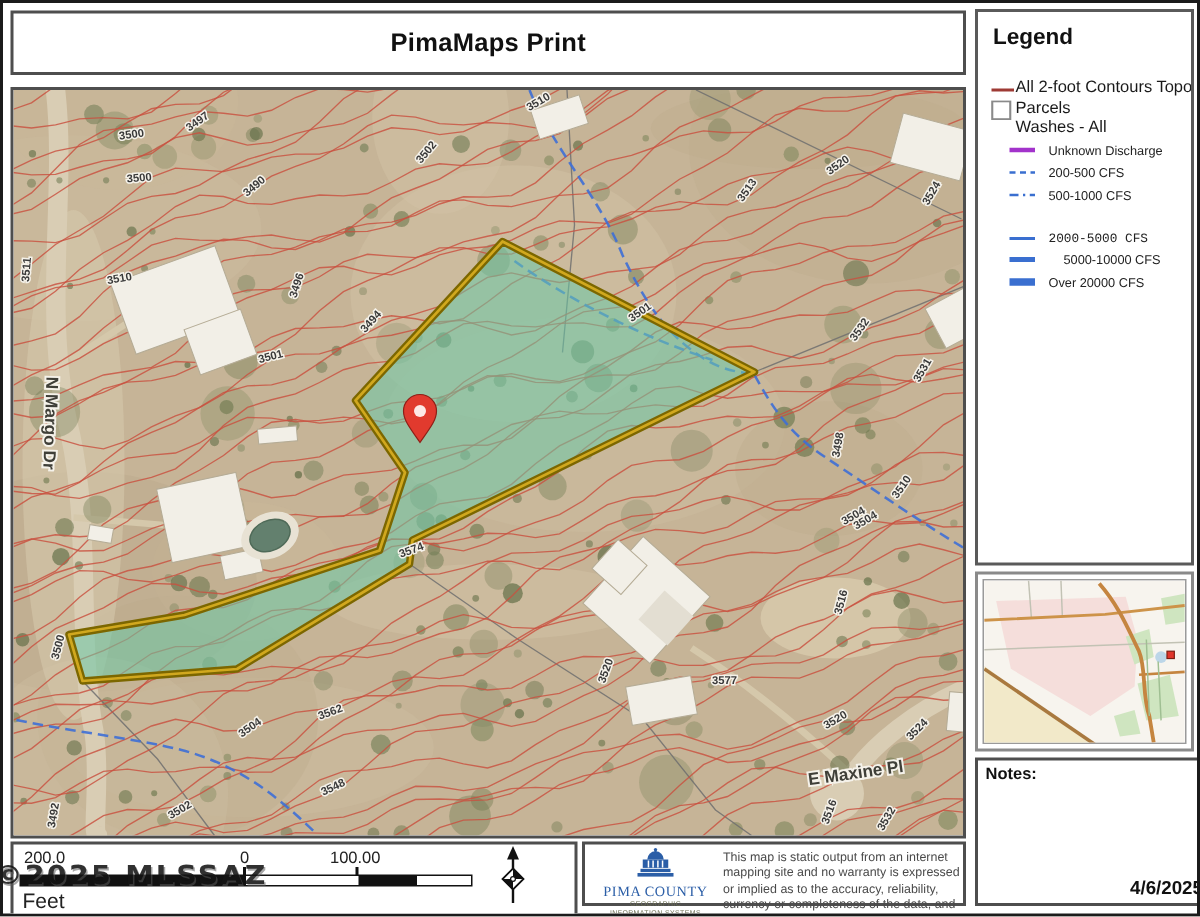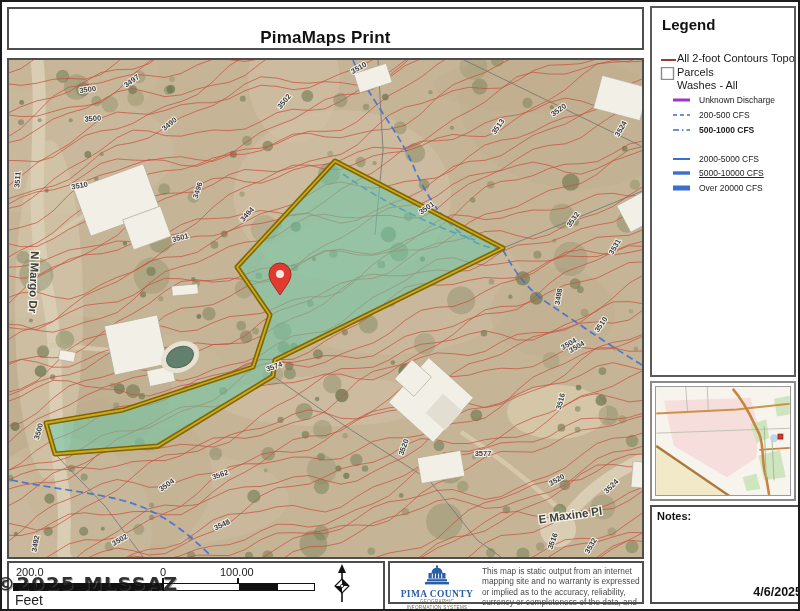--- a/index.html
+++ b/index.html
@@ -3,21 +3,21 @@
 <meta charset="utf-8">
 <style>
   * { box-sizing: border-box; }
   html,body { margin:0; padding:0; background:#dedede; }
   #page {
     position:relative; width:800px; height:611px; background:#ffffff;
     border:2px solid #1b1b1b; overflow:hidden;
     font-family:"Liberation Sans", sans-serif; color:#111;
   }
   .panel { position:absolute; background:#fff; border:2px solid #4e4e4e; }
-  #title-box { left:5px; top:5px; width:637px; height:43px; display:flex; align-items:flex-end; justify-content:center; }
+  #title-box { left:5px; top:5px; width:637px; height:43px; display:flex; align-items:center; justify-content:center; }
   #title-box .t { font-size:17px; font-weight:bold; letter-spacing:.2px; }
   #map-box { left:5px; top:56px; width:637px; height:501px; border:2px solid #4e4e4e; padding:0; overflow:hidden; }
   #map-svg { display:block; }
   #scale-box { left:5px; top:559px; width:378px; height:58px; }
   #south-box { left:386px; top:559px; width:256px; height:43px; }
   #legend-box { left:648px; top:4px; width:146px; height:371px; border-color:#5a5a5a; }
   #overview-box { left:648px; top:379px; width:146px; height:120px; border-color:#8a8a8a; padding:3px; }
   #overview-box svg { border:1px solid #9a9a9a; display:block; }
   #notes-box { left:648px; top:503px; width:162px; height:99px; }
   .legend-heading { position:absolute; left:10px; top:8px; font-size:15px; font-weight:bold; }
@@ -28,21 +28,21 @@
   .lg-sublabel { position:absolute; top:2px; font-size:8.5px; color:#222; }
   
   .sb-num { position:absolute; font-size:11px; color:#222; top:3px; }
   #sb-bar { position:absolute; left:4px; top:20px; width:302px; height:8px; border:1px solid #111; display:flex; }
   #sb-bar .seg { height:100%; }
   .sb-tick { position:absolute; width:1.5px; height:6px; background:#111; top:15px; }
   #sb-unit { position:absolute; left:6px; top:29px; font-size:14px; color:#222; }
   #north-arrow { position:absolute; left:320px; top:1px; }
   
   #logo { position:absolute; left:6px; top:2px; width:82px; text-align:center; }
-  #logo .lt { font-family:"Liberation Serif", serif; font-size:9.5px; font-weight:bold; color:#2b5ea7; letter-spacing:.4px; margin-top:0px; }
+  #logo .lt { font-family:"Liberation Serif", serif; font-size:9.5px; font-weight:normal; color:#2b5ea7; letter-spacing:.4px; margin-top:0px; }
   #logo .ls { font-size:4.6px; color:#6c6f54; letter-spacing:.3px; line-height:1.3; }
   #disclaimer { position:absolute; left:92px; top:3px; width:160px; font-size:8.3px; line-height:1.26; color:#4a4a4a; }
   
   #notes-box .nh { position:absolute; left:5px; top:3px; font-size:11px; font-weight:bold; }
   #notes-box .nd { position:absolute; right:8px; bottom:3px; font-size:12.5px; font-weight:bold; }
   
   #watermark {
     position:absolute; left:-6px; top:571px; z-index:20;
     font-family:"DejaVu Sans", sans-serif; font-weight:bold; font-size:19px;
     letter-spacing:1.5px; color:#141414; opacity:.88;
@@ -445,33 +445,33 @@
         <div class="lg-row" style="top: 100px;">
           <svg width="22" height="12" style="left: 20px;">
             <line x1="1" y1="6" x2="18" y2="6" stroke="#3a6fd0" stroke-width="1.6" stroke-dasharray="4,3"></line>
           </svg>
           <span class="lg-sublabel" style="left: 47px;">200-500 CFS</span>
         </div>
         <div class="lg-row" style="top: 114.5px;">
           <svg width="22" height="12" style="left: 20px;">
             <line x1="1" y1="6" x2="18" y2="6" stroke="#3a6fd0" stroke-width="1.6" stroke-dasharray="6,3,1.5,3"></line>
           </svg>
-          <span class="lg-sublabel" style="left: 47px; font-weight: bold;">500-1000 CFS</span>
-        </div>
-        <div class="lg-row" style="top: 143.5px;">
+          <span class="lg-sublabel" style="left: 47px;">500-1000 CFS</span>
+        </div>
+        <div class="lg-row" style="top: 143.5px; font-family: Liberation Mono, monospace;">
           <svg width="22" height="12" style="left: 20px;">
             <line x1="1" y1="6" x2="18" y2="6" stroke="#3a6fd0" stroke-width="2"></line>
           </svg>
           <span class="lg-sublabel" style="left: 47px;">2000-5000 CFS</span>
         </div>
         <div class="lg-row" style="top: 158px;">
           <svg width="22" height="12" style="left: 20px;">
             <line x1="1" y1="6" x2="18" y2="6" stroke="#3a6fd0" stroke-width="3.4"></line>
           </svg>
-          <span class="lg-sublabel" style="left: 47px; text-decoration: underline;">5000-10000 CFS</span>
+          <span class="lg-sublabel" style="left: 57px;">5000-10000 CFS</span>
         </div>
         <div class="lg-row" style="top: 172.5px;">
           <svg width="22" height="12" style="left: 20px;">
             <line x1="1" y1="6" x2="18" y2="6" stroke="#3a6fd0" stroke-width="5"></line>
           </svg>
           <span class="lg-sublabel" style="left: 47px;">Over 20000 CFS</span>
         </div>
       </div>
   </div>
 

